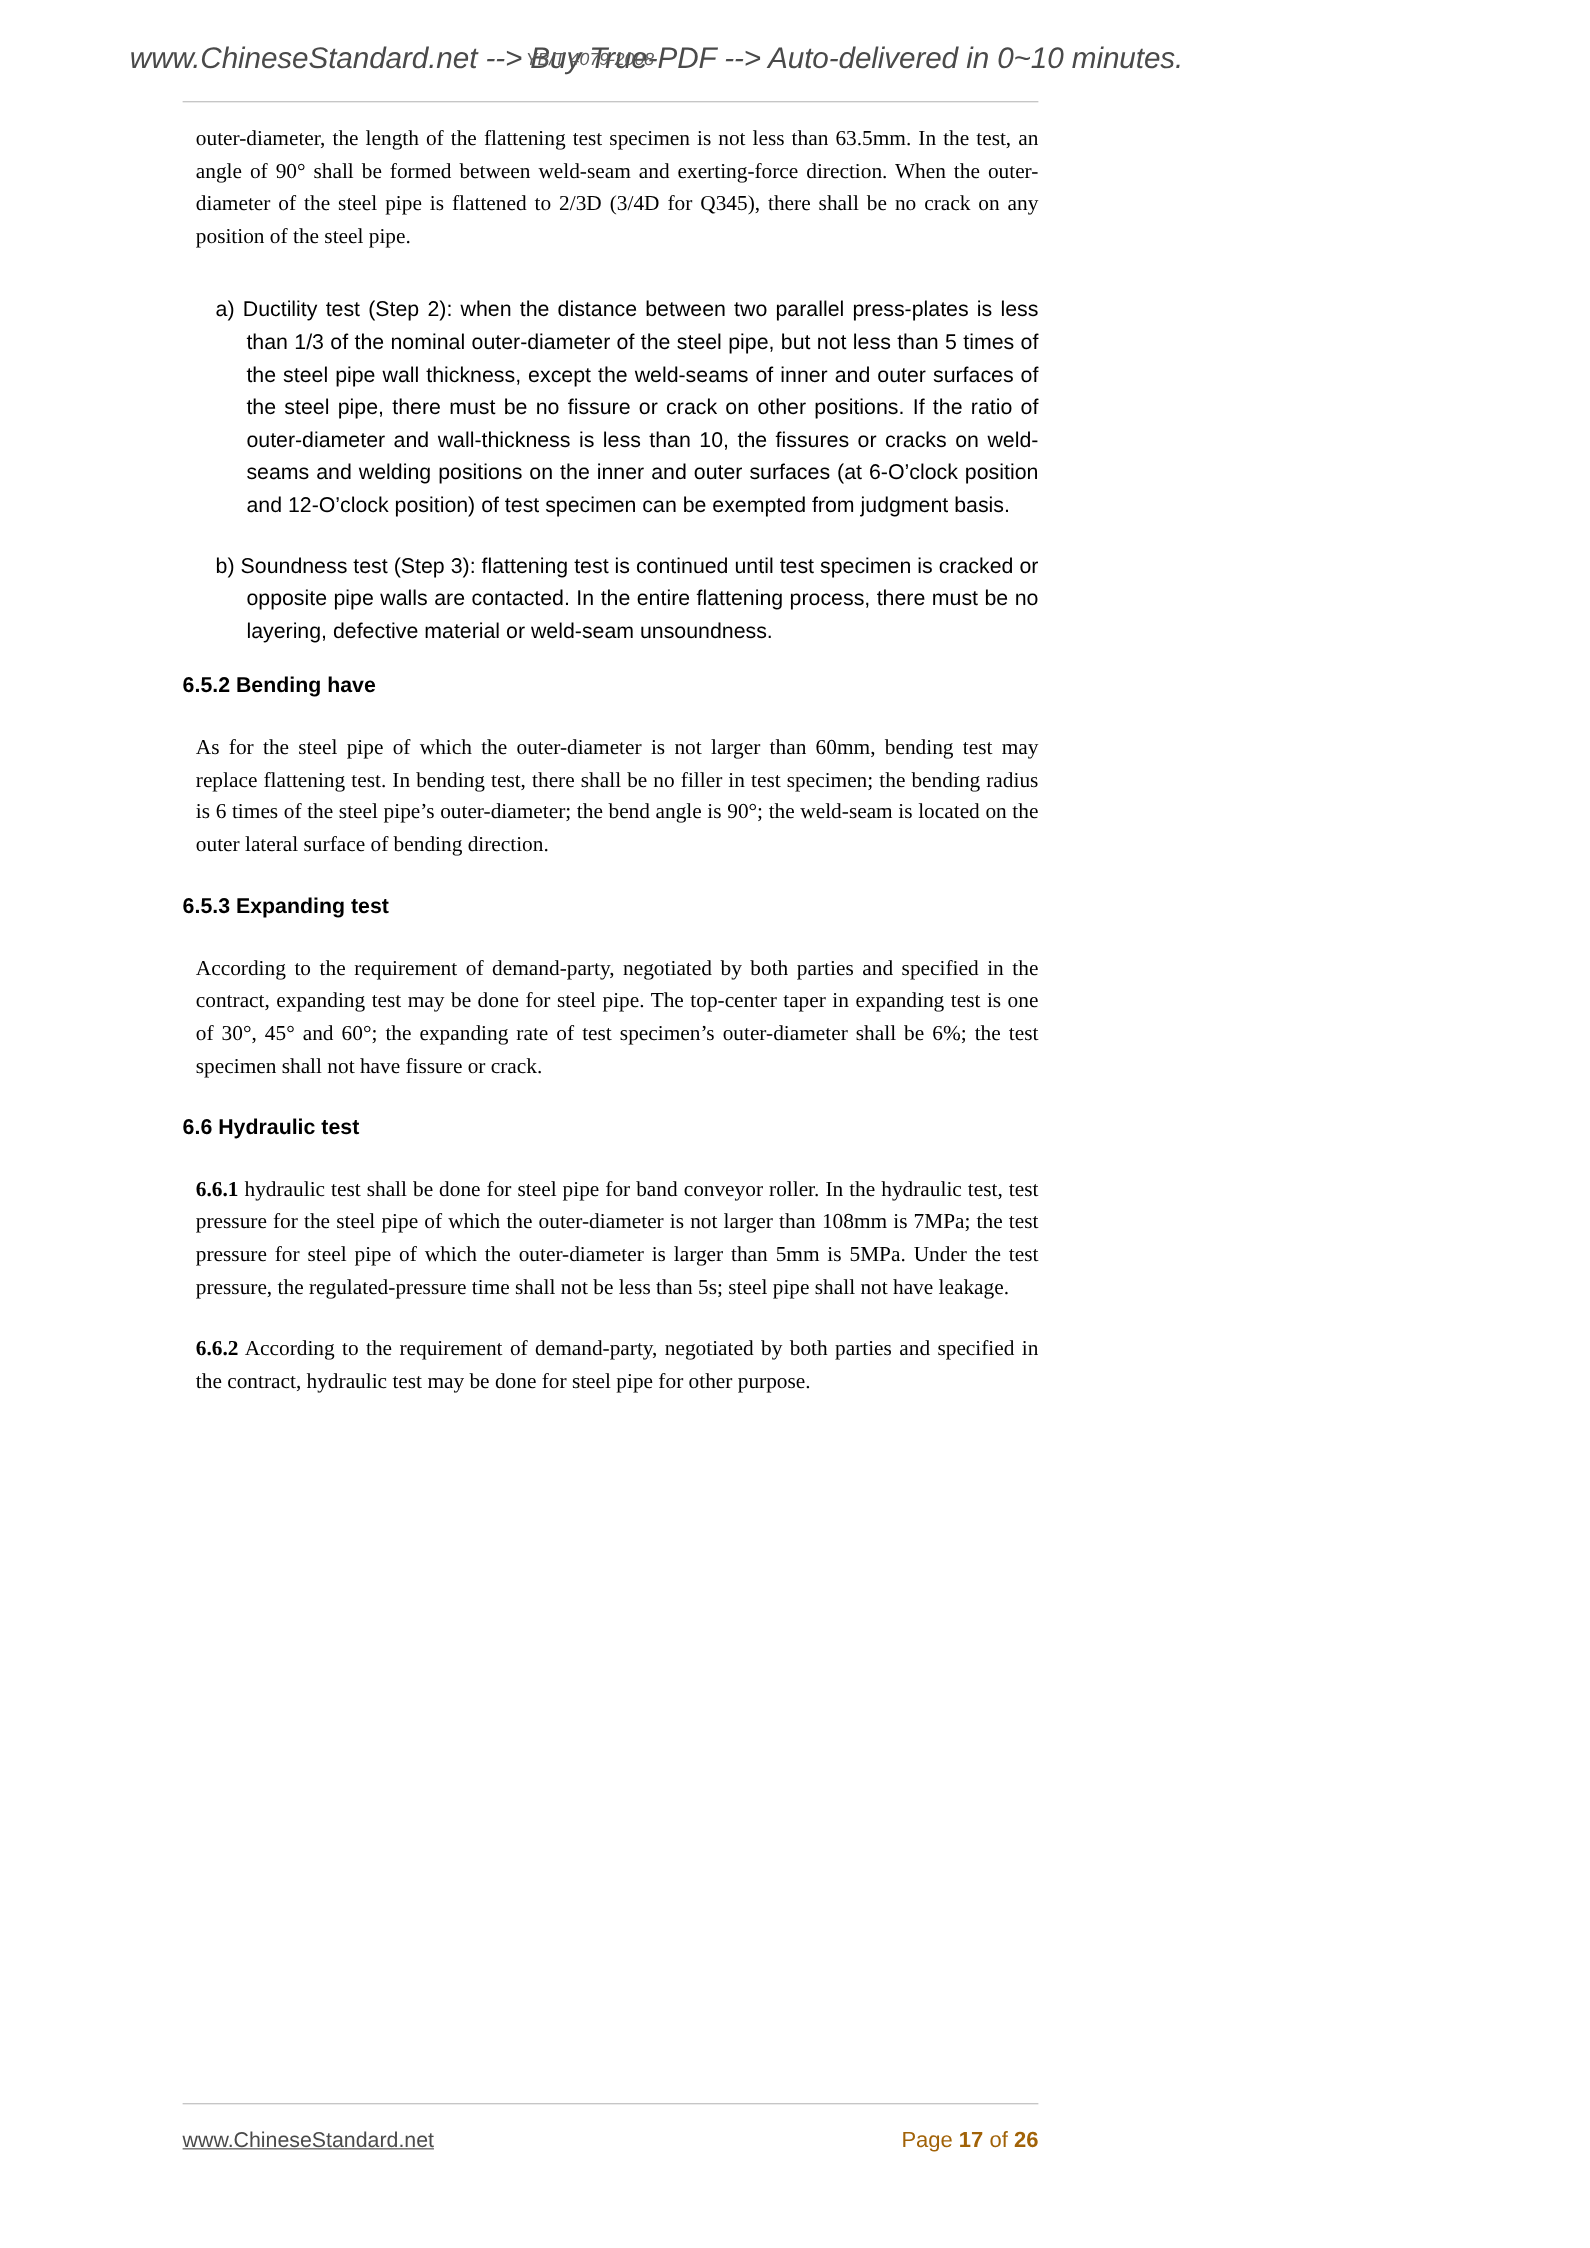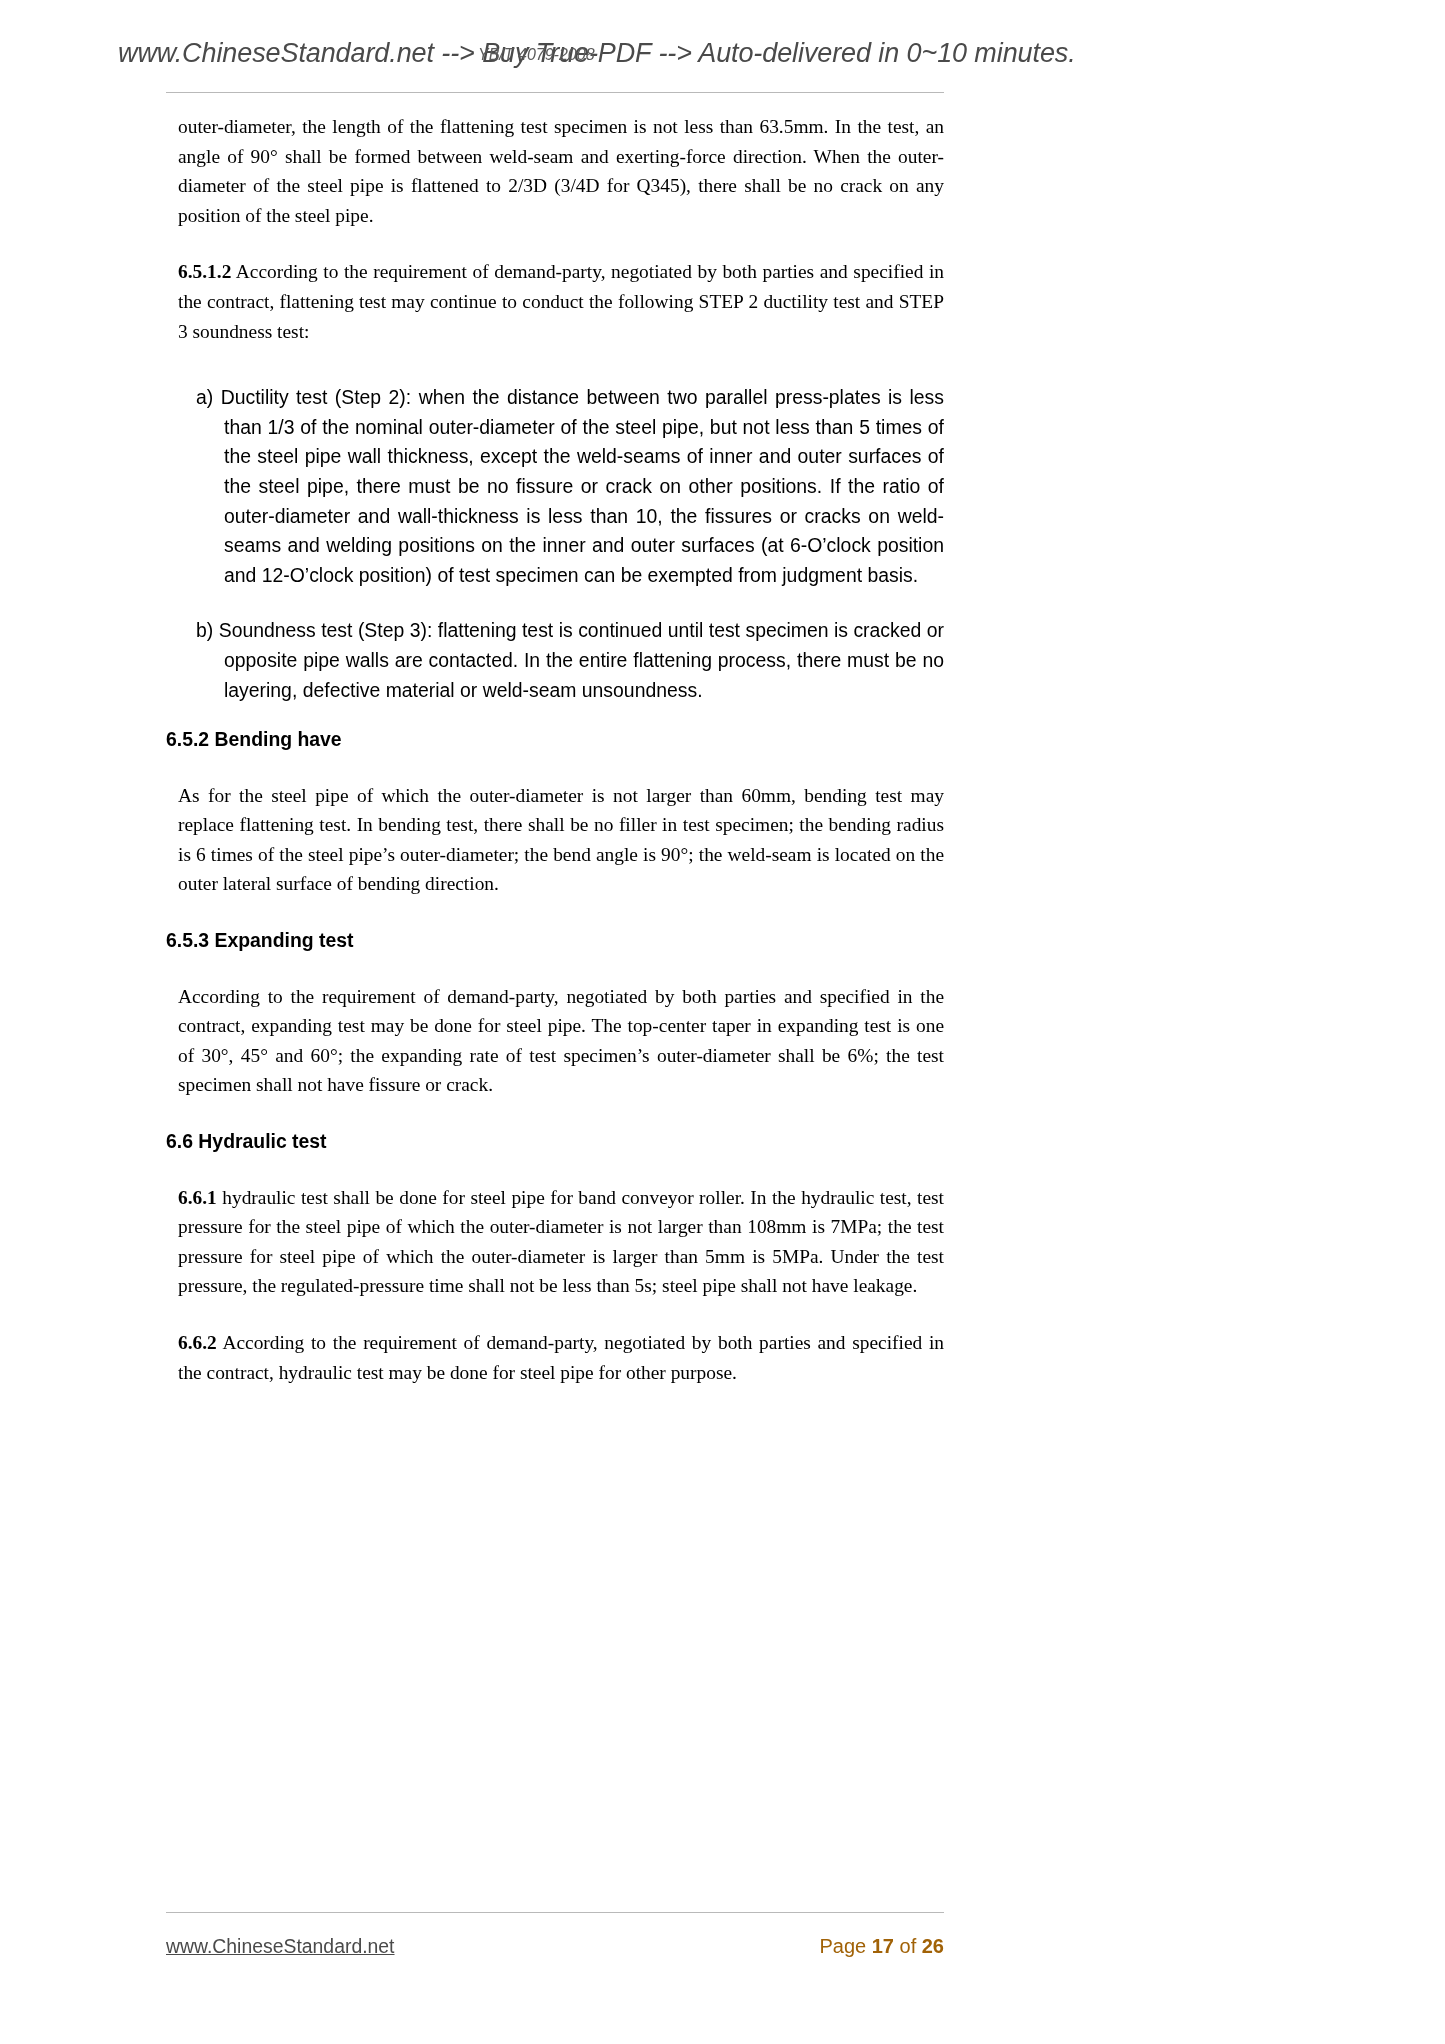--- a/index.html
+++ b/index.html
@@ -134,21 +134,20 @@
   <div class="header-band">
     <div class="header-promo">www.ChineseStandard.net --&gt; Buy True-PDF --&gt; Auto-delivered in 0~10 minutes.</div>
     <div class="header-stdno">YB/T 4079-2008</div>
   </div>
   <div class="header-rule"></div>
 
   <div class="content">
 
     <p class="para">outer-diameter, the length of the flattening test specimen is not less than 63.5mm. In the test, an angle of 90° shall be formed between weld-seam and exerting-force direction. When the outer-diameter of the steel pipe is flattened to 2/3D (3/4D for Q345), there shall be no crack on any position of the steel pipe.</p>
 
-    <p class="para"><span class="bold">6.5.1.2</span><span> According to the requirement of demand-party, negotiated by both parties and specified in the contract, flattening test may continue to conduct the following STEP 2 ductility test and STEP 3 soundness test:</span></p>
 
     <div class="spacer-sm"></div>
 
     <p class="list-item">a) Ductility test (Step 2): when the distance between two parallel press-plates is less than 1/3 of the nominal outer-diameter of the steel pipe, but not less than 5 times of the steel pipe wall thickness, except the weld-seams of inner and outer surfaces of the steel pipe, there must be no fissure or crack on other positions. If the ratio of outer-diameter and wall-thickness is less than 10, the fissures or cracks on weld-seams and welding positions on the inner and outer surfaces (at 6-O’clock position and 12-O’clock position) of test specimen can be exempted from judgment basis.</p>
 
     <p class="list-item last">b) Soundness test (Step 3): flattening test is continued until test specimen is cracked or opposite pipe walls are contacted. In the entire flattening process, there must be no layering, defective material or weld-seam unsoundness.</p>
 
     <h3 class="heading">6.5.2 Bending have</h3>
 
     <p class="para">As for the steel pipe of which the outer-diameter is not larger than 60mm, bending test may replace flattening test. In bending test, there shall be no filler in test specimen; the bending radius is 6 times of the steel pipe’s outer-diameter; the bend angle is 90°; the weld-seam is located on the outer lateral surface of bending direction.</p>

